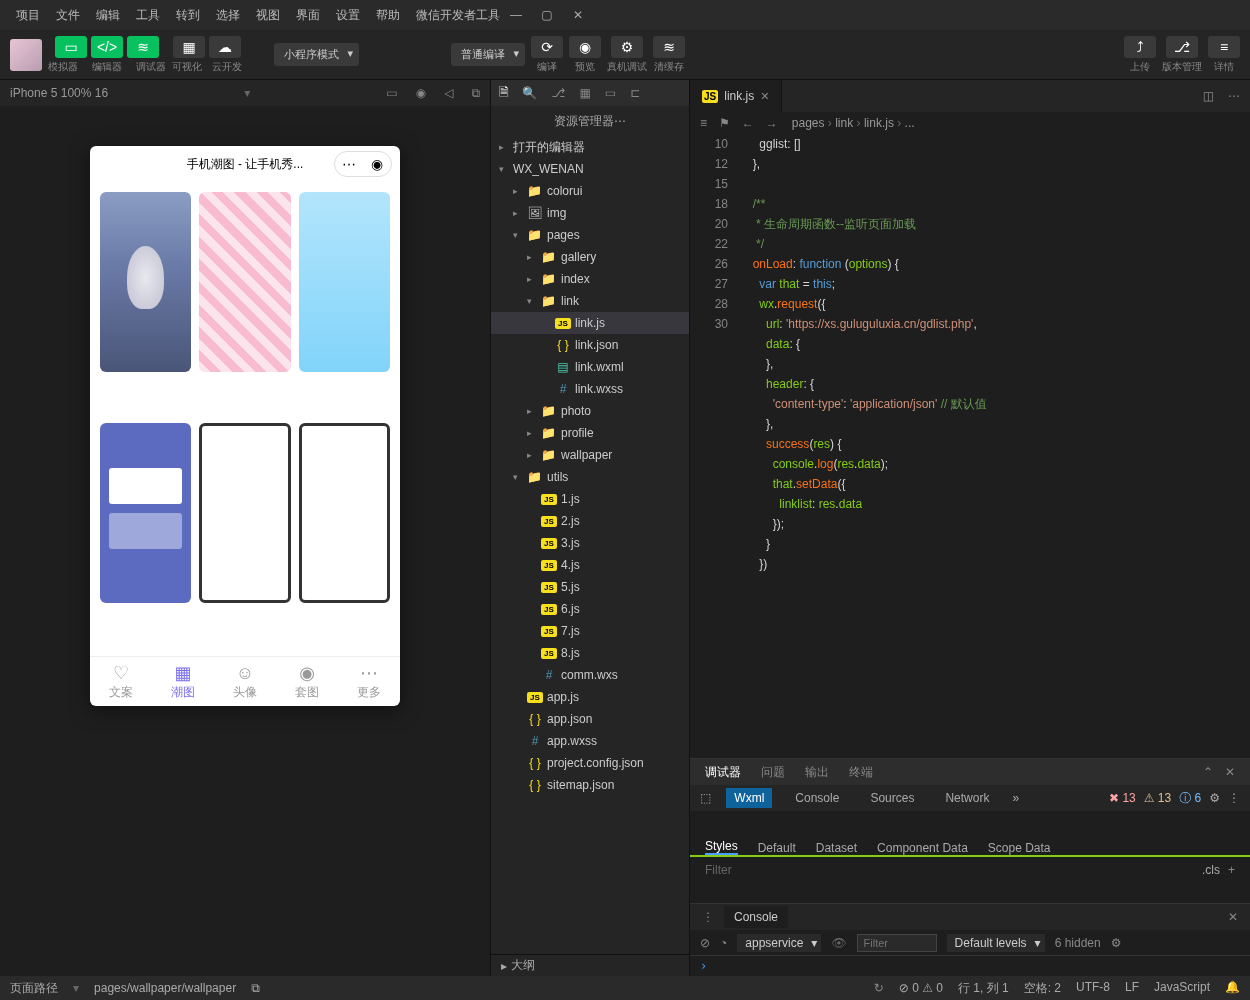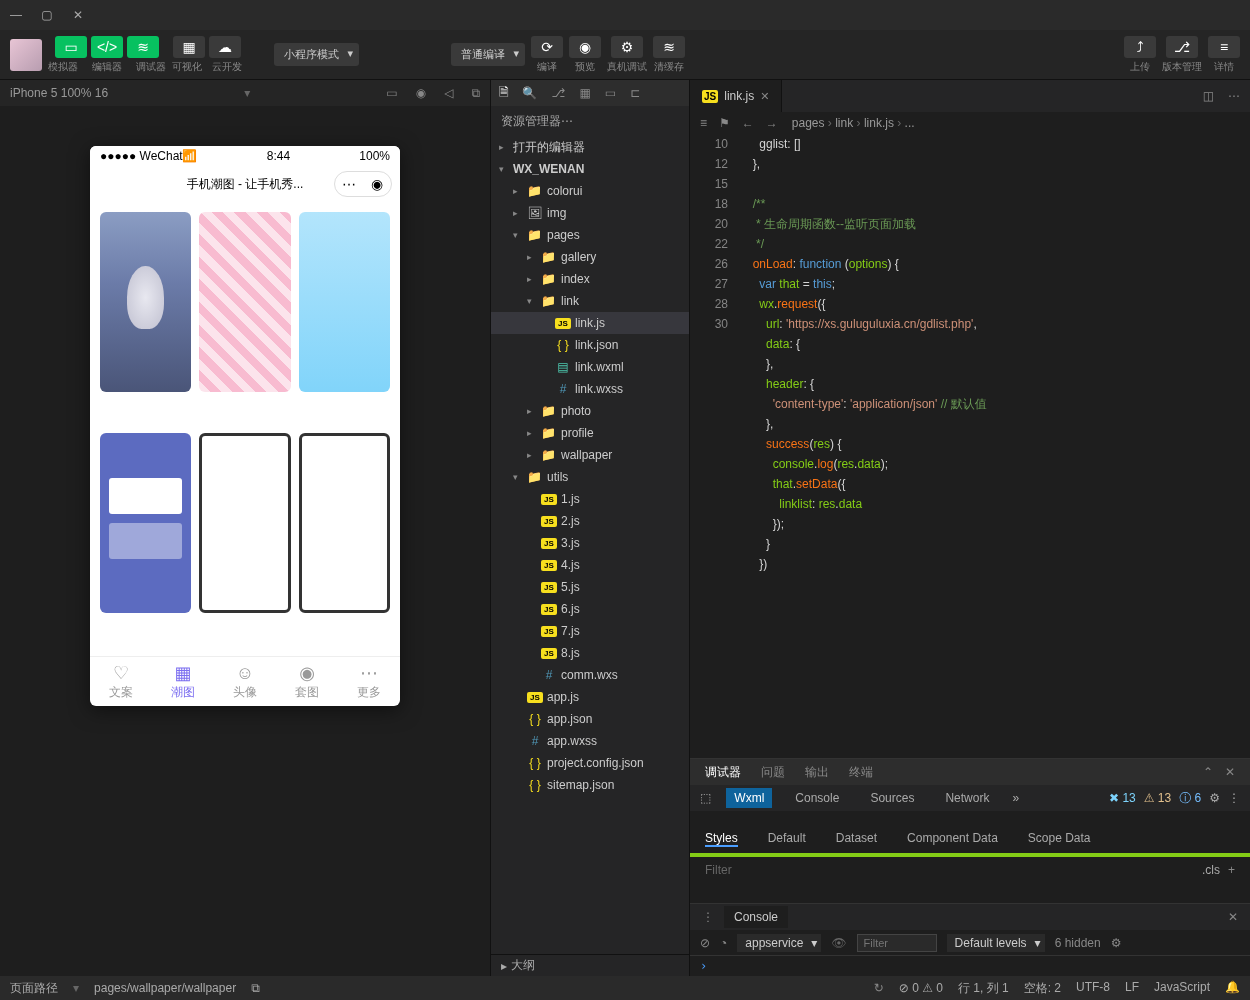--- a/index.html
+++ b/index.html
@@ -44,21 +44,21 @@
 .w4{background:#5c6bc0;position:relative}
 .w4::before{content:"";position:absolute;top:25%;left:10%;width:80%;height:20%;background:#fff;border-radius:3px}
 .w4::after{content:"";position:absolute;top:50%;left:10%;width:80%;height:20%;background:#9fa8da;border-radius:3px}
 .w5{background:#fff;border:3px solid #333}
 .w6{background:#fff;border:3px solid #333}
 .phone-nav{height:50px;display:flex;justify-content:space-around;align-items:center;border-top:1px solid #eee}
 .phone-nav .nav-item{display:flex;flex-direction:column;align-items:center;font-size:9px;color:#999}
 .phone-nav .nav-item.active{color:#7b6ef0}
 .phone-nav .nav-icon{font-size:18px}
 .explorer{width:200px;background:#252526;border-left:1px solid #111;border-right:1px solid #111;display:flex;flex-direction:column;color:#ccc;font-size:12px}
-.exp-header{height:30px;display:flex;align-items:center;justify-content:flex-start;padding:0 10px;color:#aaa;font-size:11px}
+.exp-header{height:30px;display:flex;align-items:center;justify-content:center;padding:0 10px;color:#aaa;font-size:11px}
 .exp-tree{flex:1;overflow-y:auto}
 .tree-item{display:flex;align-items:center;height:22px;padding-left:var(--indent,10px);cursor:pointer;gap:4px;white-space:nowrap}
 .tree-item.selected{background:#37373d}
 .tree-item .chev{width:10px;font-size:9px;color:#888}
 .tree-item .ficon{width:16px;font-size:12px;text-align:center}
 .ficon.folder{color:#dcb67a}
 .ficon.js{background:#f7df1e;color:#000;font-size:8px;font-weight:bold;border-radius:2px;padding:1px 2px}
 .ficon.json{color:#f7df1e}
 .ficon.wxml{color:#4ec9b0}
 .ficon.wxss{color:#519aba}
@@ -75,44 +75,57 @@
 .code-lines{flex:1;white-space:pre;color:#d4d4d4}
 .c-green{color:#6a9955}.c-blue{color:#569cd6}.c-lblue{color:#84cc16}.c-yellow{color:#f97316}.c-orange{color:#ce9178}
 .debugger{border-top:1px solid #333;background:#1e1e1e;display:flex;flex-direction:column}
 .dbg-tabs{height:26px;background:#2d2d2d;display:flex;align-items:center;gap:20px;padding:0 15px;color:#888;font-size:12px}
 .dbg-tabs .active{color:#fff}
 .dbg-tabs .ctrls{margin-left:auto;display:flex;gap:12px;cursor:pointer}
 .dbg-tools{height:26px;background:#252526;display:flex;align-items:center;gap:15px;padding:0 10px;color:#aaa;font-size:11px}
 .dbg-tools .tab{padding:3px 8px}
 .dbg-tools .tab.active{background:#0e639c;color:#fff}
 .dbg-tools .right{margin-left:auto;display:flex;gap:8px;align-items:center}
-.dbg-tools .badge-r{color:#7dd3fc}
+.dbg-tools .badge-r{color:#fca5a5}
 .dbg-tools .badge-y{color:#e2c08d}
 .dbg-tools .badge-b{color:#75beff}
-.dbg-styles{height:26px;display:flex;align-items:flex-start;gap:30px;padding:0 15px;color:#aaa;font-size:11px;border-bottom:4px solid #84cc16}
+.dbg-styles{height:26px;display:flex;align-items:flex-end;gap:20px;padding:0 15px;color:#aaa;font-size:11px;border-bottom:2px solid #84cc16}
 .dbg-styles .active{color:#fff;border-bottom:2px solid #4a9eff}
 .dbg-filter{height:26px;display:flex;align-items:center;padding:0 15px;color:#666;font-size:11px}
 .dbg-filter .cls{margin-left:auto;color:#aaa}
 .console-sec{border-top:1px solid #333}
 .console-hdr{height:26px;background:#252526;display:flex;align-items:center;padding:0 12px;gap:10px;font-size:11px}
 .console-hdr .tab{background:#1e1e1e;padding:4px 10px;color:#ccc}
 .console-hdr .close{margin-left:auto;color:#888;cursor:pointer}
 .console-bar{height:26px;display:flex;align-items:center;padding:0 10px;gap:10px;color:#888;font-size:11px;border-bottom:1px solid #333}
 .console-bar select,.console-bar input{background:#2a2a2a;color:#ccc;border:1px solid #444;padding:2px 6px;font-size:11px}
 .console-bar .sel{background:#2a2a2a;padding:2px 18px 2px 8px;position:relative;color:#ccc}
 .console-bar .sel::after{content:"▾";position:absolute;right:4px}
 .console-out{background:#2a0000;color:#f48771;font-family:Consolas,monospace;font-size:11px;padding:4px 10px;line-height:16px;border-left:3px solid #be1100}
 .console-prompt{padding:3px 10px;color:#4a9eff;font-family:Consolas,monospace}
 .statusbar{height:24px;background:#2a2a2a;display:flex;align-items:center;padding:0 10px;color:#aaa;font-size:11px;gap:15px;position:absolute;bottom:0;left:0;right:0}
 .statusbar .right{margin-left:auto;display:flex;gap:15px}
 </style>
 </head>
 <body>
 
 <div class="titlebar">
+  <div id="menu-items" style="display:flex">
+      <span class="menu-item">项目</span>
+      <span class="menu-item">文件</span>
+      <span class="menu-item">编辑</span>
+      <span class="menu-item">工具</span>
+      <span class="menu-item">转到</span>
+      <span class="menu-item">选择</span>
+      <span class="menu-item">视图</span>
+      <span class="menu-item">界面</span>
+      <span class="menu-item">设置</span>
+      <span class="menu-item">帮助</span>
+      <span class="menu-item">微信开发者工具</span>
+    </div>
   <div class="win-ctrl">
     <span>—</span>
     <span>▢</span>
     <span>✕</span>
   </div>
 </div>
 
 <div class="toolbar">
   <div class="avatar"></div>
   <div class="tb-group">
@@ -205,25 +218,20 @@
         <span style="color:#666">▾</span>
       <div class="icons">
         <span>▭</span>
         <span>◉</span>
         <span>◁</span>
         <span>⧉</span>
       </div>
     </div>
     <div class="sim-body">
       <div class="phone">
-        <div class="phone-status">
-          <span><span>●●●●● WeChat</span><span>📶</span></span>
-          <span>8:44</span>
-          <span>100%</span>
-        </div>
         <div class="phone-title">
           <span>手机潮图 - 让手机秀...</span>
           <div class="capsule">
               <span>⋯</span>
               <span>◉</span>
             </div>
         </div>
         <div class="phone-content">
           <div class="wallpaper-item w1"></div>
           <div class="wallpaper-item w2"></div>
@@ -270,21 +278,21 @@
     <div class="exp-header">
         <span>资源管理器</span>
         <span>⋯</span>
       </div>
     <div class="tree-item" style="--indent:8px">
         <span class="chev">▸</span>
         <span>打开的编辑器</span>
       </div>
     <div class="tree-item" style="--indent:8px">
         <span class="chev">▾</span>
-        <span style="font-weight:bold">WX_WENAN</span>
+        <span style="font-weight:normal">WX_WENAN</span>
       </div>
     <div class="exp-tree" id="file-tree">
         <div class="tree-item" style="--indent: 22px;">
           <span class="chev">▸</span>
           <span class="ficon folder">📁</span>
           <span>colorui</span>
         </div>
         <div class="tree-item" style="--indent: 22px;">
           <span class="chev">▸</span>
           <span class="ficon img">🖼</span>

